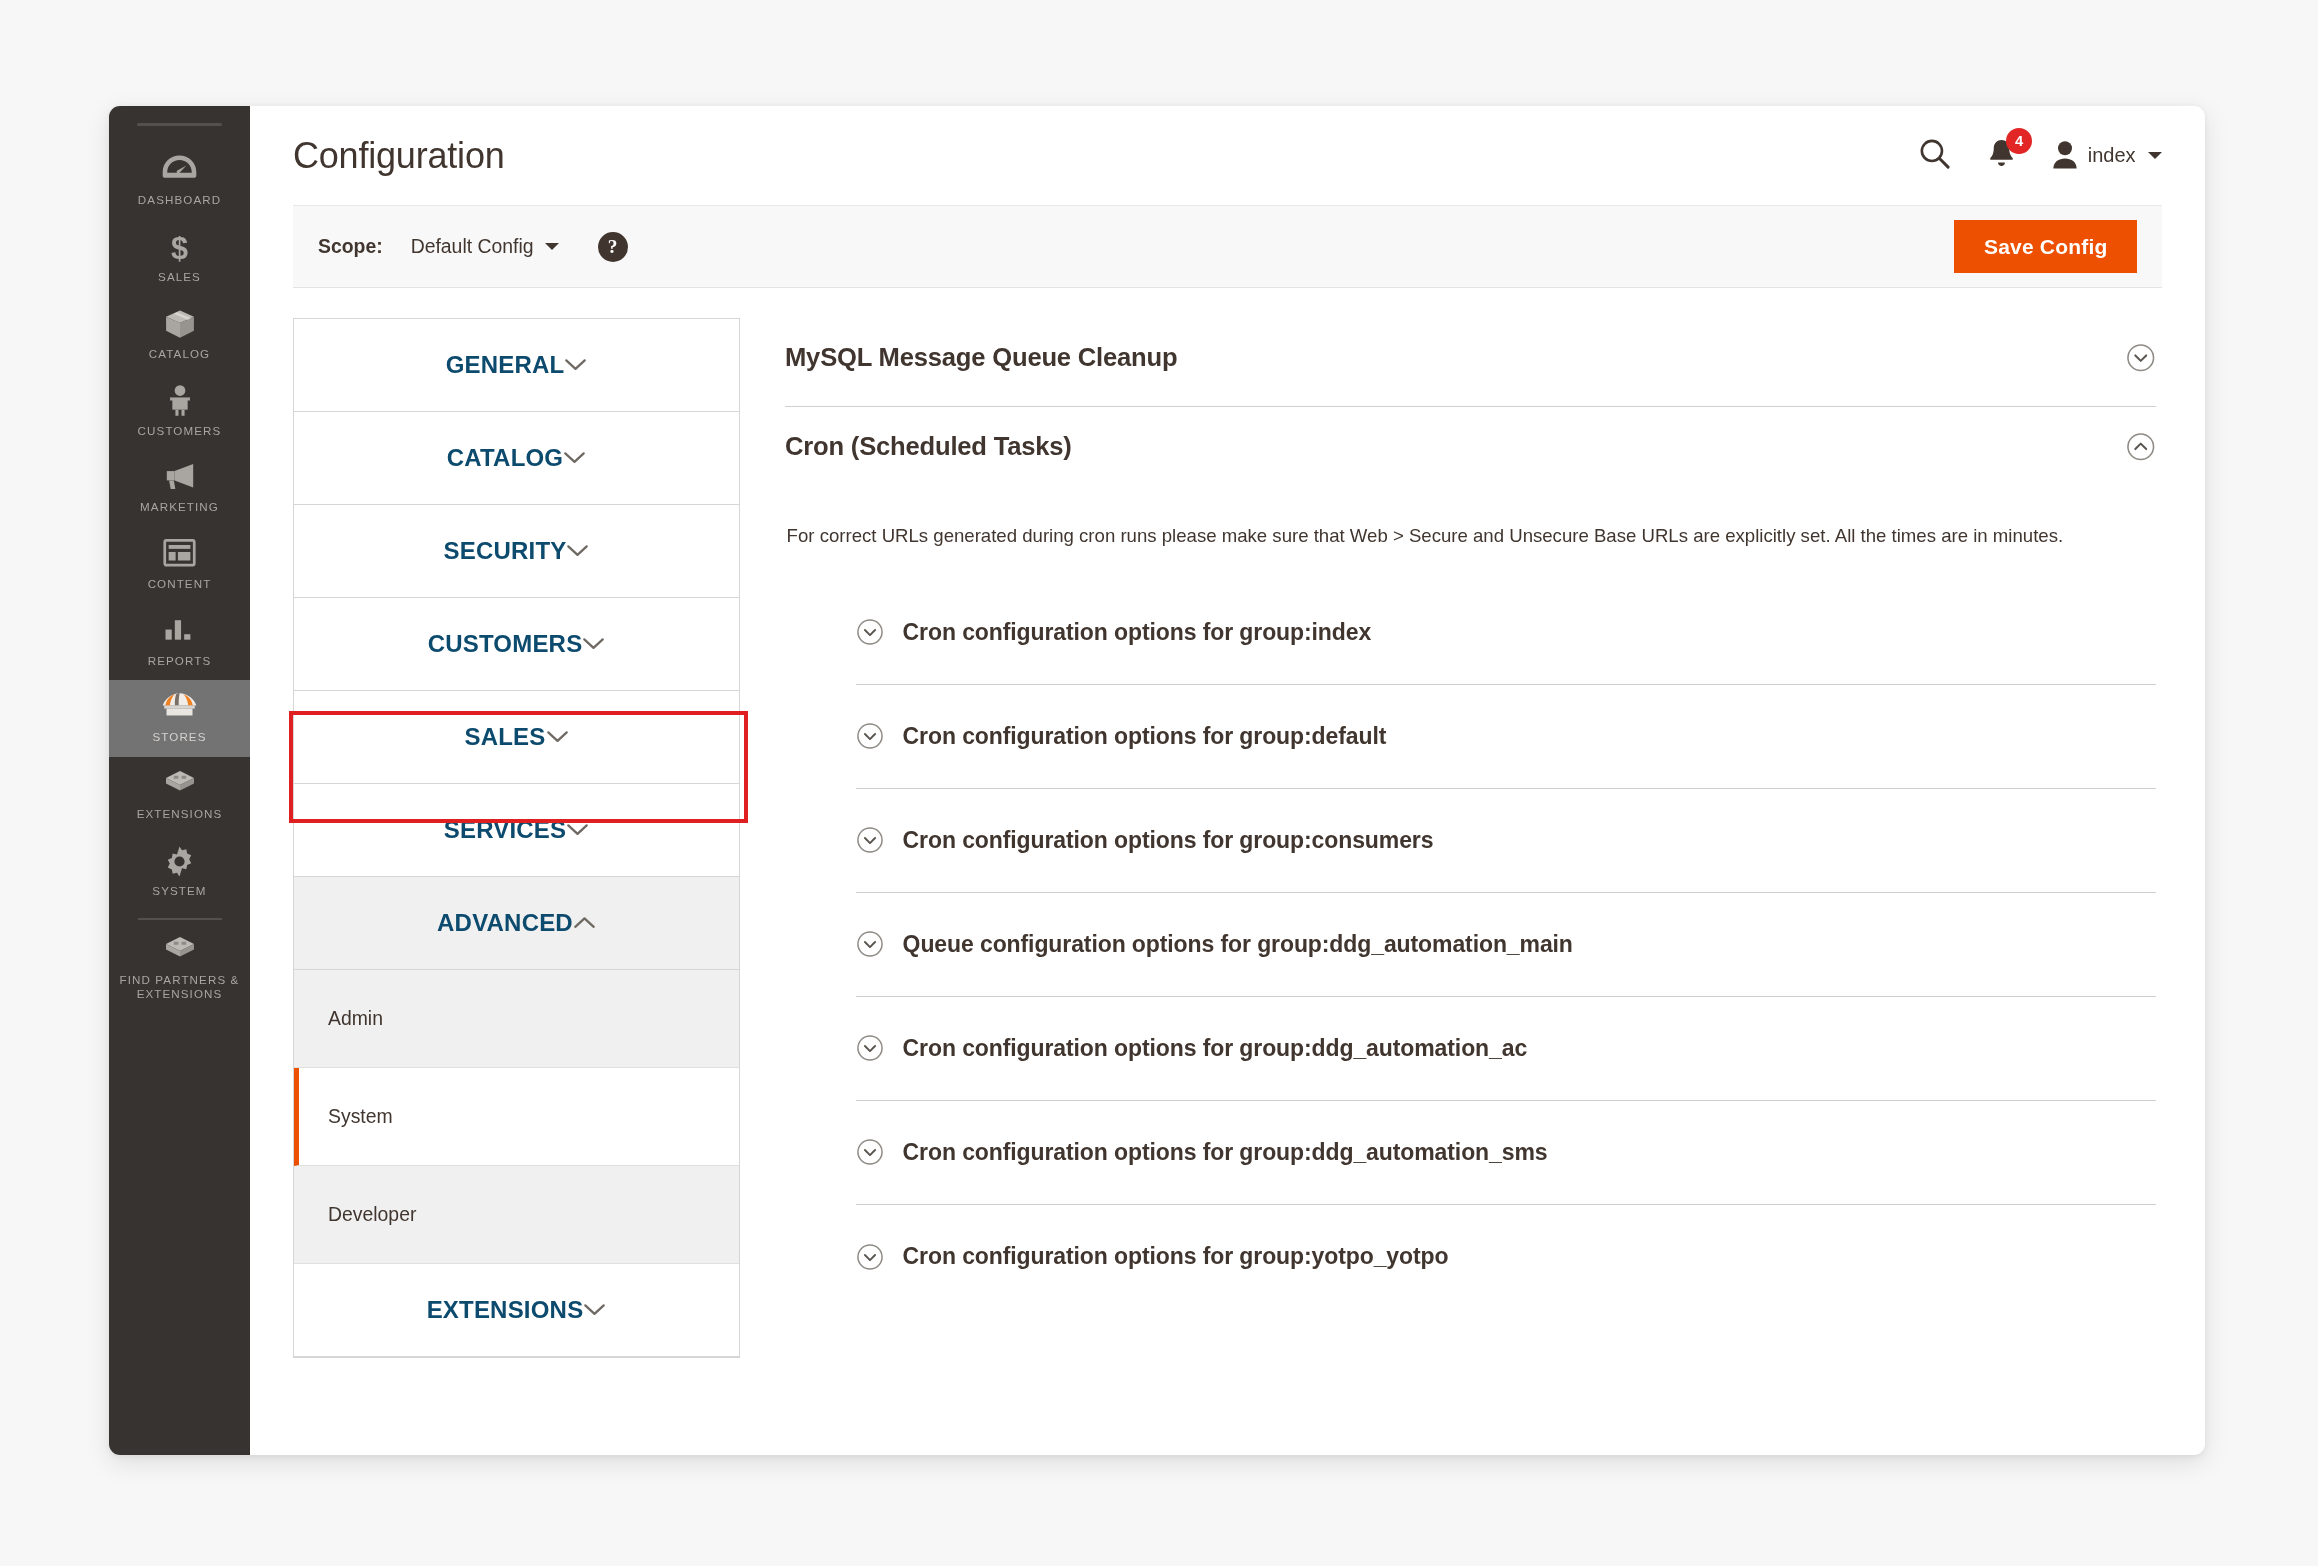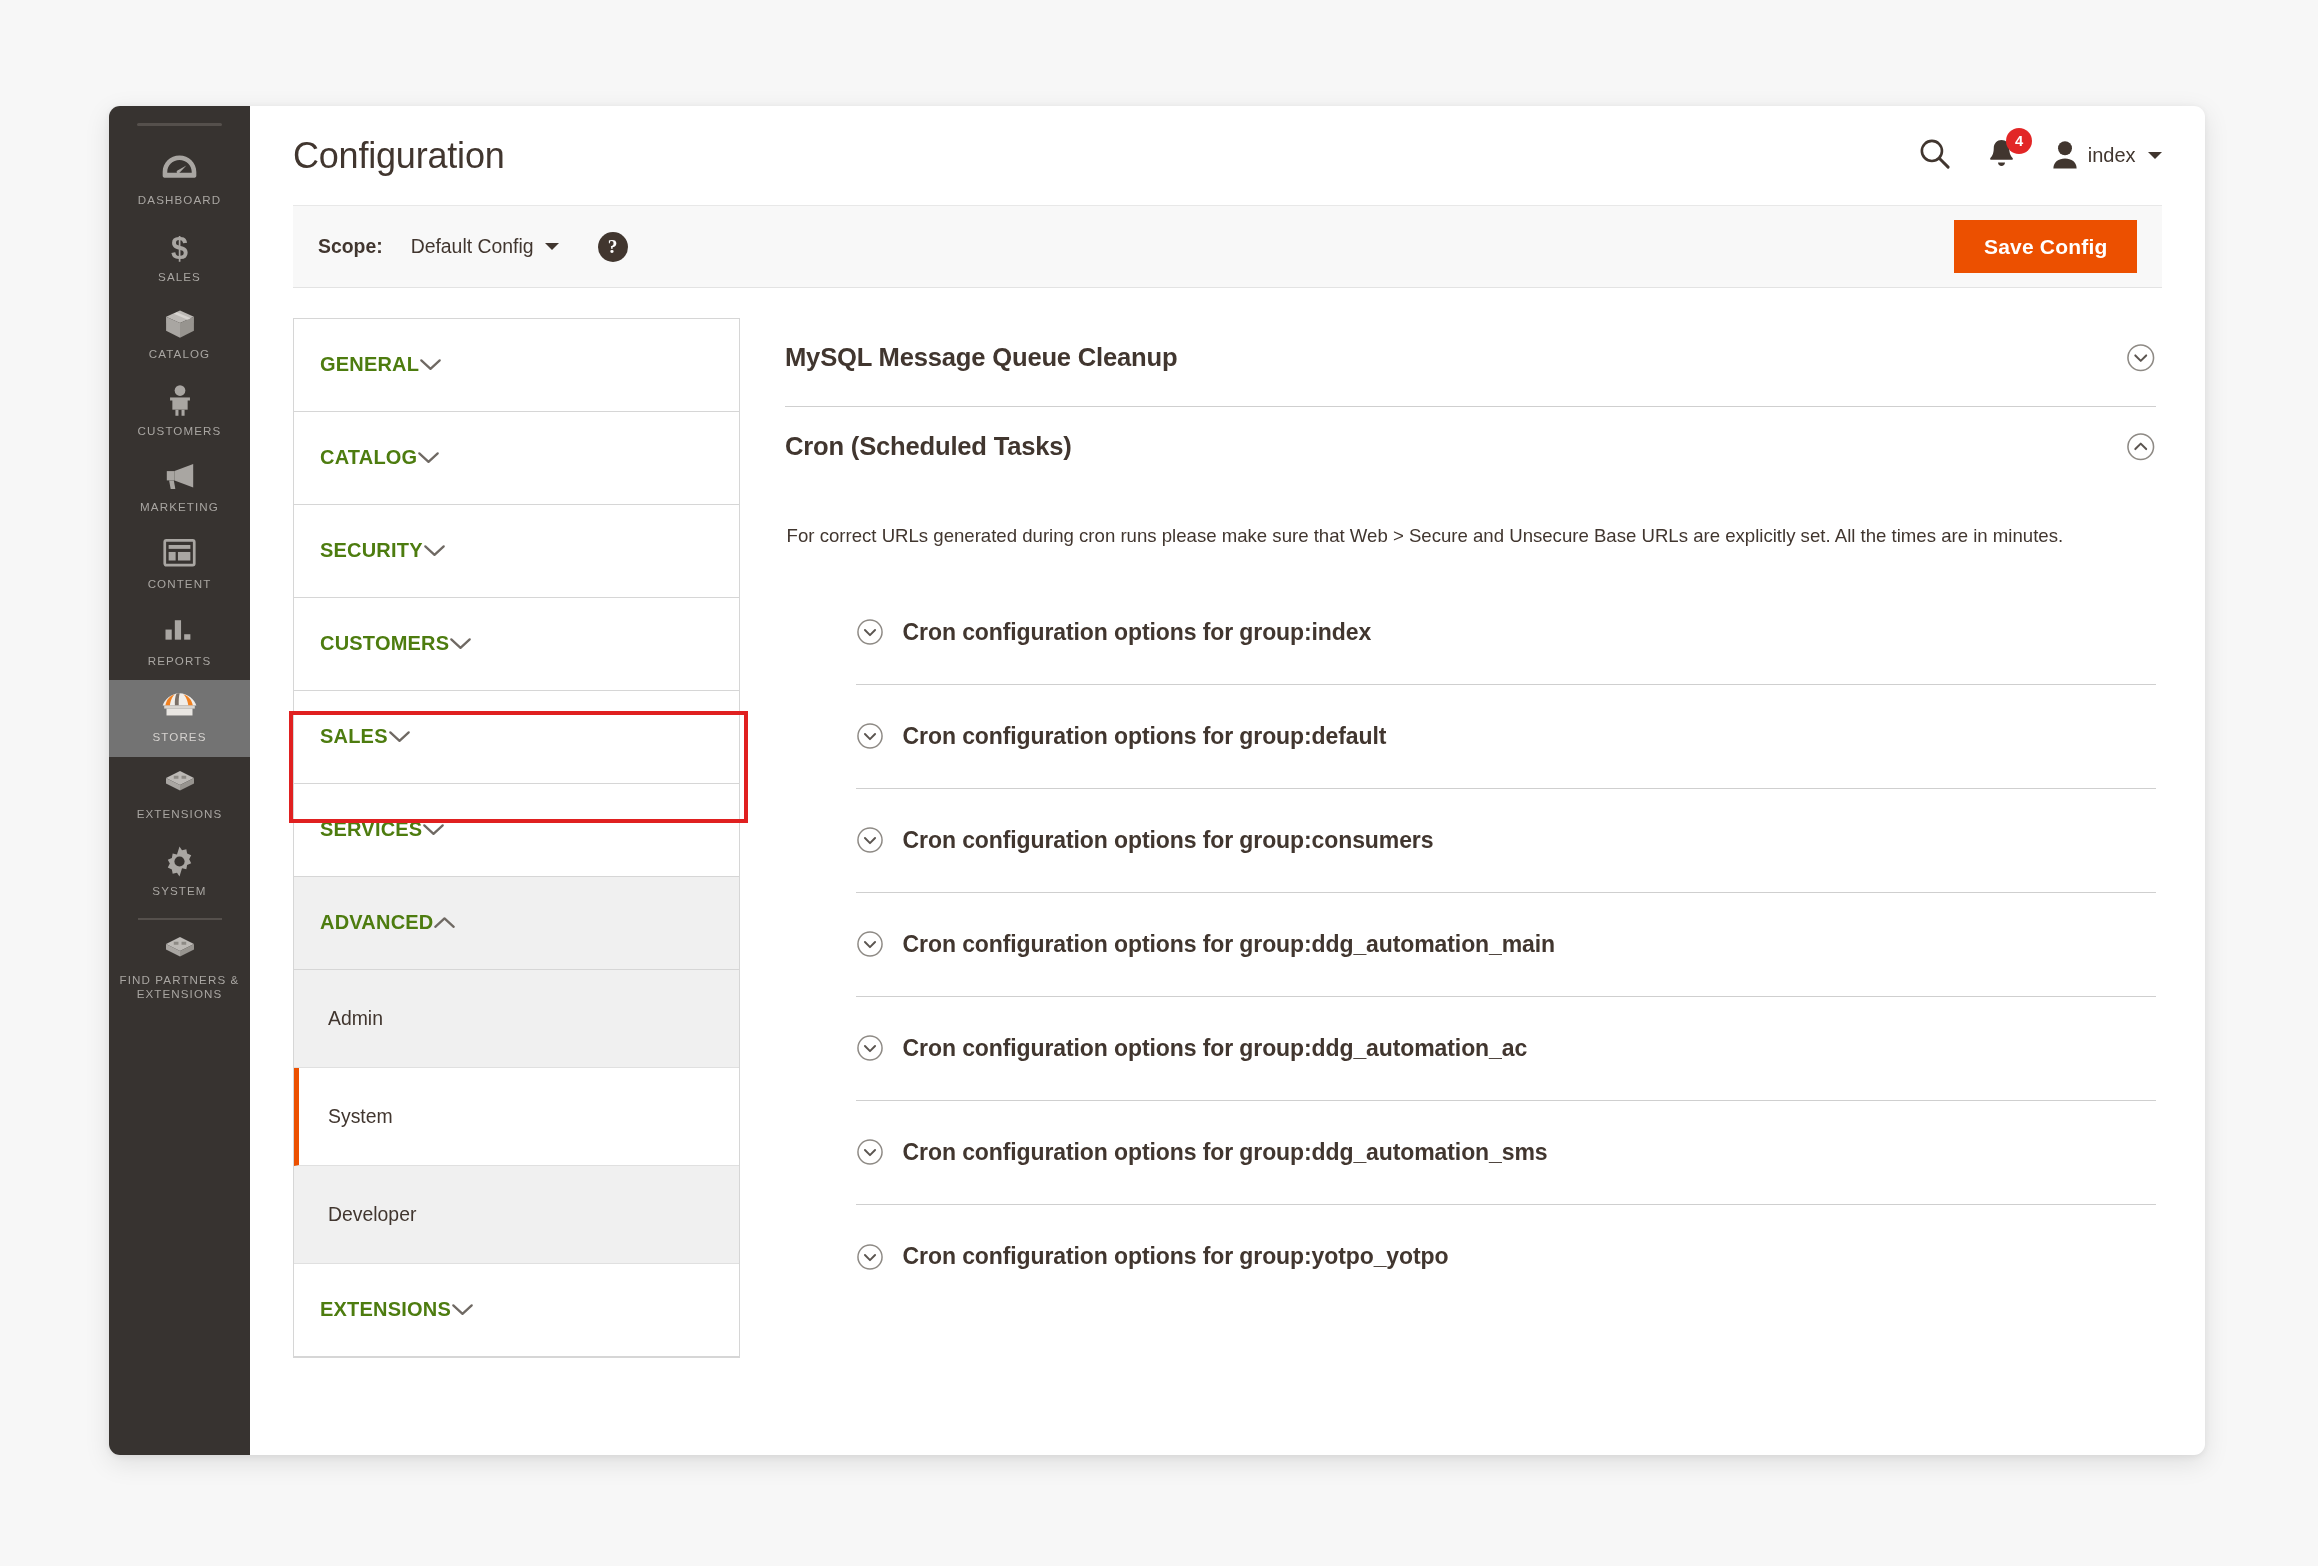--- a/index.html
+++ b/index.html
@@ -170,28 +170,28 @@
     flex: 0 0 447px;
     border: 0.8px solid #d6d6d6;
     background: #ffffff;
     align-self: flex-start;
     position: relative;
   }
   .cfg-section {
     border-bottom: 0.8px solid #d6d6d6;
     display: flex;
     align-items: center;
-    justify-content: flex-start;
+    justify-content: center;
     padding: 0 26px;
     height: 93px;
     cursor: pointer;
-    font-size: 20px;
+    font-size: 24px;
     font-weight: bold;
     letter-spacing: 0.2px;
-    color: #4d7c0f;
+    color: #0c4a6e;
   }
   .cfg-section:last-child { border-bottom: none; }
   .cfg-section.open { background: #f0f0f0; }
   .cfg-chev { color: #6f6963; display: flex; align-items: center; }
   .cfg-sub {
     height: 98px;
     display: flex;
     align-items: center;
     padding: 0 26px 0 34px;
     font-size: 19.4px;
@@ -598,21 +598,21 @@
             <span class="group-label">Cron configuration options for group:consumers</span>
           </div>
 
           <div class="group-row">
             <span class="group-chev">
               <svg width="28" height="28" viewBox="0 0 36 36">
                   <circle cx="18" cy="18" r="15.5" fill="none" stroke="#8e8a85" stroke-width="1.9"></circle>
                   <polyline points="11.5,15.5 18,22 24.5,15.5" fill="none" stroke="#5b5550" stroke-width="2.5" stroke-linecap="round" stroke-linejoin="round"></polyline>
                 </svg>
             </span>
-            <span class="group-label">Cron configuration options for group:ddg_automation_main</span>
+            <span class="group-label">Queue configuration options for group:ddg_automation_main</span>
           </div>
 
           <div class="group-row">
             <span class="group-chev">
               <svg width="28" height="28" viewBox="0 0 36 36">
                   <circle cx="18" cy="18" r="15.5" fill="none" stroke="#8e8a85" stroke-width="1.9"></circle>
                   <polyline points="11.5,15.5 18,22 24.5,15.5" fill="none" stroke="#5b5550" stroke-width="2.5" stroke-linecap="round" stroke-linejoin="round"></polyline>
                 </svg>
             </span>
             <span class="group-label">Cron configuration options for group:ddg_automation_ac</span>

